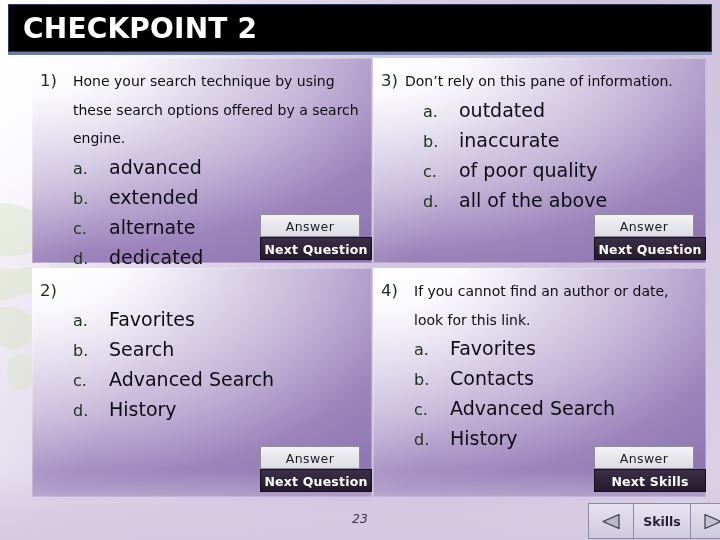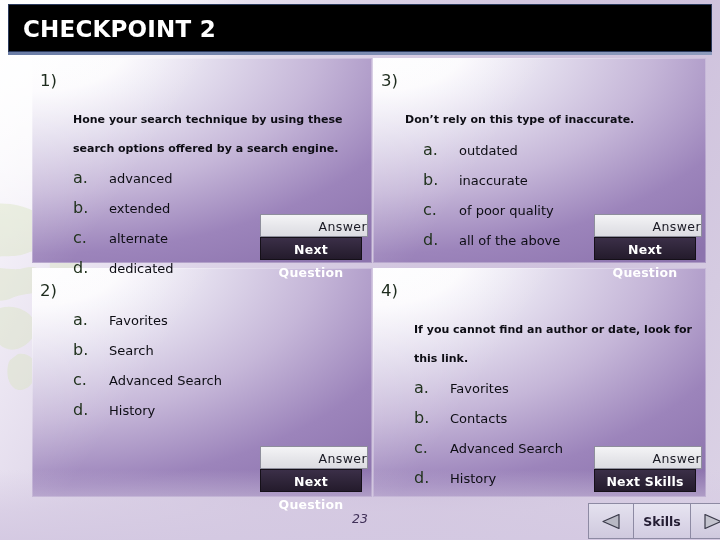--- a/index.html
+++ b/index.html
@@ -68,21 +68,21 @@
     height: 48px;
     background: #000000;
     border: 1px solid #2b3a5c;
     box-sizing: border-box;
   }
   #title-bar-text {
     position: absolute;
     left: 14px;
     top: 7px;
     color: #ffffff;
-    font-size: 23px;
+    font-size: 28px;
     font-weight: bold;
     letter-spacing: .2px;
     line-height: 34px;
     white-space: nowrap;
   }
   .title-underline {
     position: absolute;
     left: 8px;
     top: 52px;
     width: 704px;
@@ -131,70 +131,69 @@
   }
   .q-num {
     flex: 0 0 auto;
     font-size: 16.5px;
     line-height: 28px;
     color: #1d2b1d;
     width: 33px;
   }
   .q-num.narrow { width: 24px; }
   .q-text {
-    font-size: 11px;
+    font-size: 14px;
     line-height: 28.5px;
     color: #0d0d14;
-    font-weight: 700;
-    margin-top: 39px;
+    font-weight: 400;
   }
   .q-choices {
     margin-top: 0;
   }
   .choice {
     display: flex;
     align-items: baseline;
     line-height: 29px;
   }
   .choice-letter {
     flex: 0 0 auto;
     width: 36px;
     margin-left: 33px;
     font-size: 16px;
     color: #22331f;
   }
   .choice-letter.shift { margin-left: 42px; }
   .choice-text {
-    font-size: 13px;
+    font-size: 19px;
     color: #0d0d14;
     font-weight: 500;
   }
 
   
   .btn-stack {
     position: absolute;
     z-index: 3;
     width: 112px;
   }
   .btn-answer {
     display: block;
-    width: 108px;
+    width: 100px;
     height: 23px;
     line-height: 23px;
-    text-align: right;
+    text-align: center;
     font-size: 12.5px;
     color: #1a1a24;
     background: linear-gradient(to bottom, #f4f4f6 0%, #e6e6ea 55%, #dcdce2 100%);
     border: 1px solid #8e8e9c;
     box-sizing: border-box;
     letter-spacing: .4px;
   }
   .btn-next {
     display: block;
-    width: 102px;
+    width: 112px;
     height: 23px;
     line-height: 23px;
     text-align: center;
     font-size: 12.5px;
     font-weight: bold;
     color: #ffffff;
     background: linear-gradient(to bottom, #3b2f48 0%, #2e2438 55%, #241b2c 100%);
     border: 1px solid #151019;
     box-sizing: border-box;
     letter-spacing: .2px;
@@ -314,21 +313,21 @@
     <div id="btns-q1" class="btn-stack">
       <div class="btn-answer">Answer</div>
       <div class="btn-next">Next Question</div>
     </div>
   </div>
 
   <div id="panel-q3" class="panel">
     <div class="q-body">
       <div class="q-stem">
         <span class="q-num narrow">3)</span>
-        <span class="q-text">Don’t rely on this type of inaccurate.</span>
+        <span class="q-text">Don’t rely on this pane of information.</span>
       </div>
       <div class="q-choices">
         <div class="choice">
           <span class="choice-letter shift">a.</span>
           <span class="choice-text">outdated</span>
         </div>
         <div class="choice">
           <span class="choice-letter shift">b.</span>
           <span class="choice-text">inaccurate</span>
         </div>

